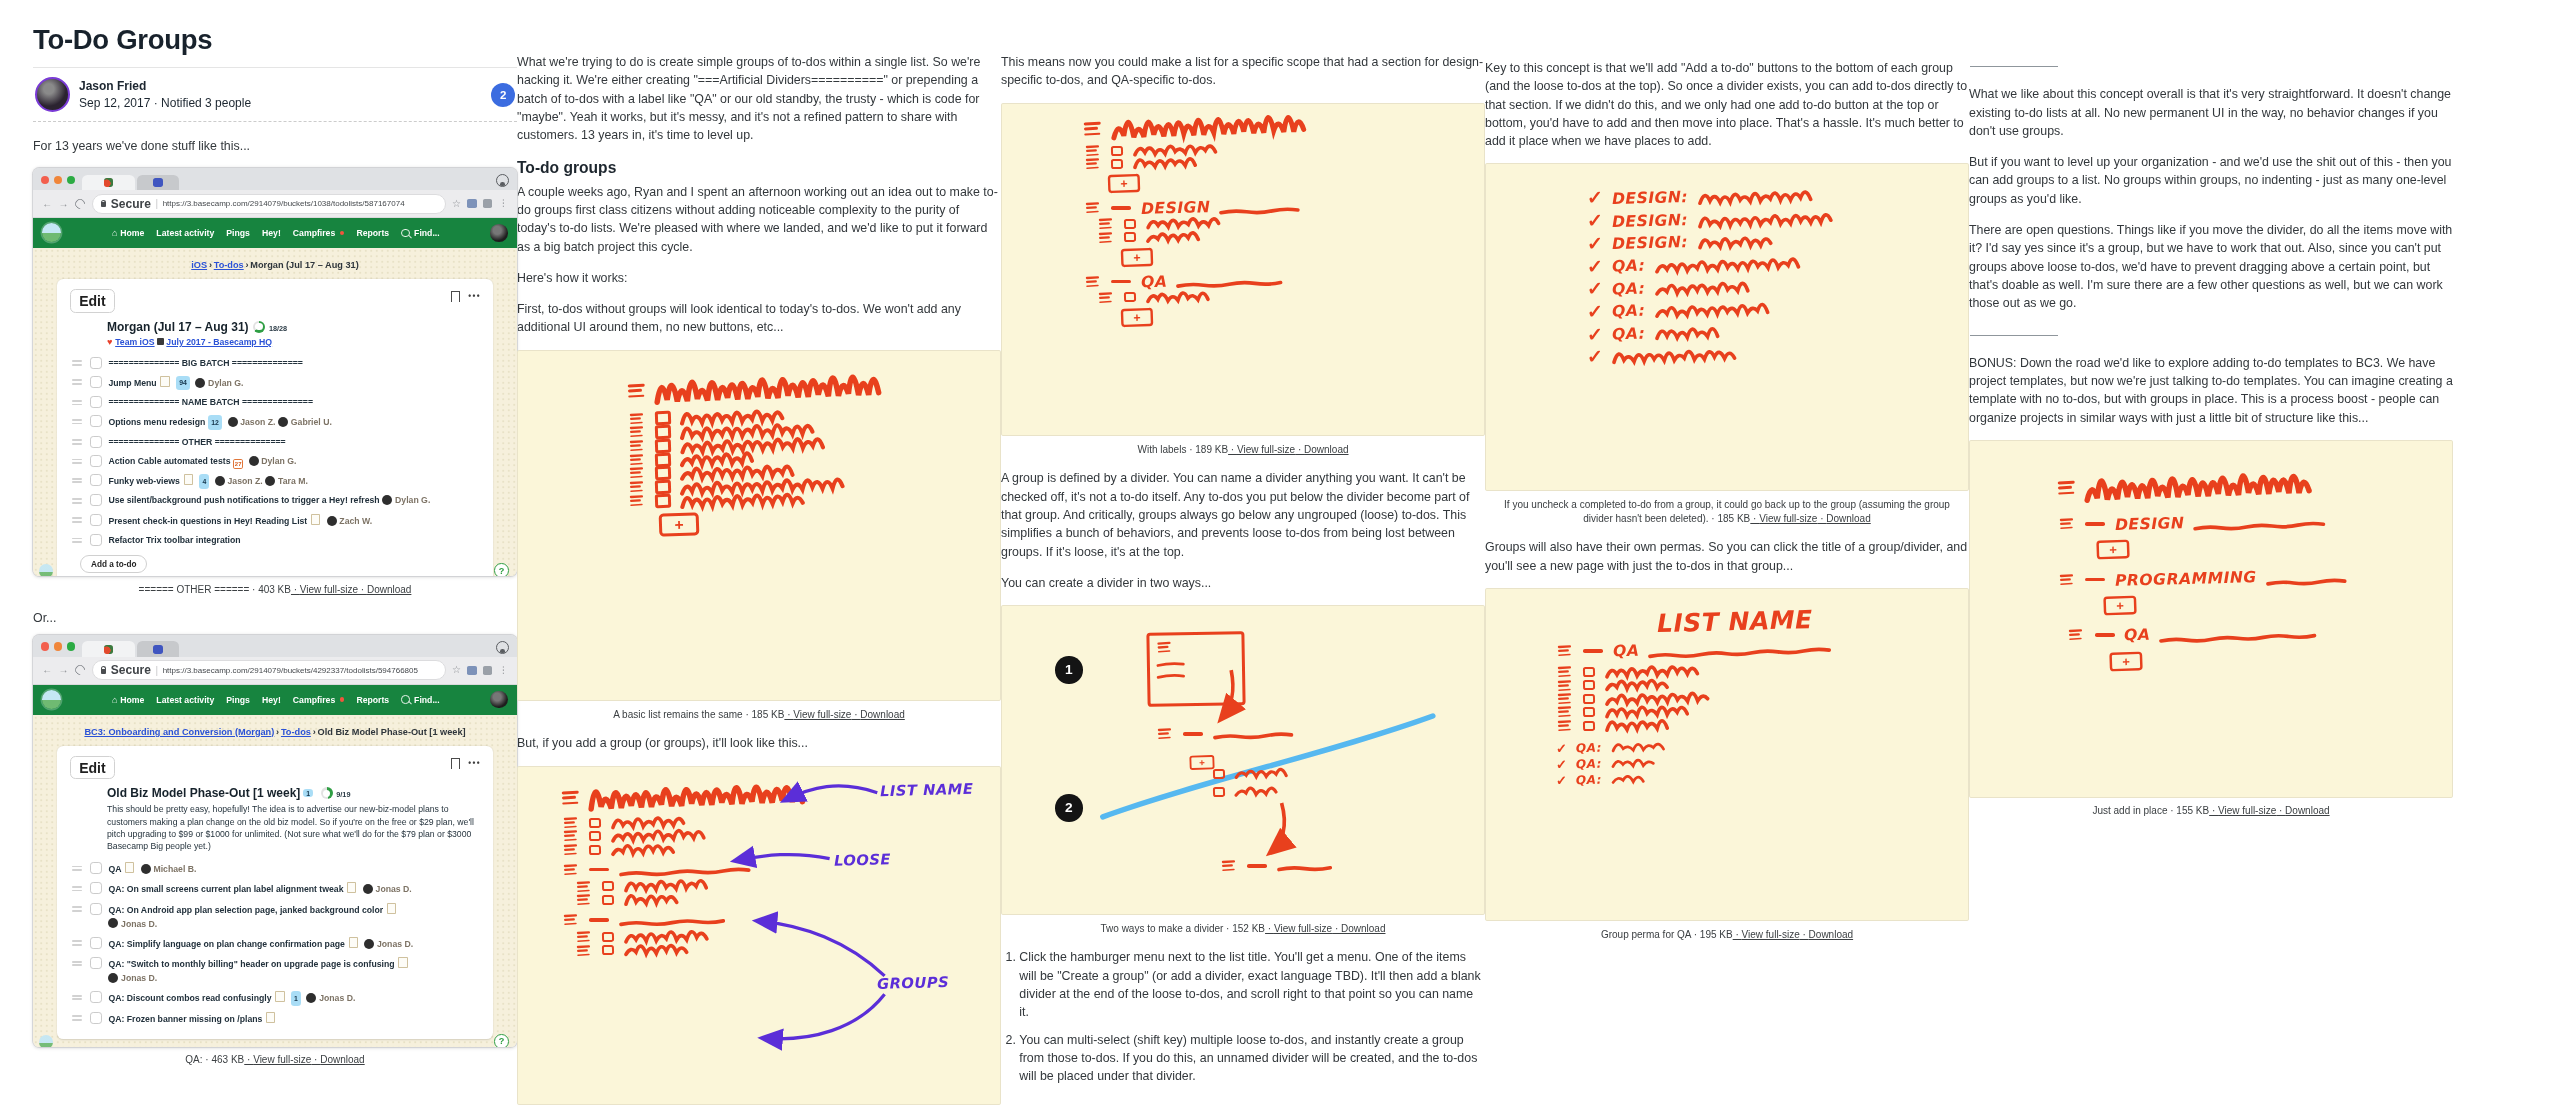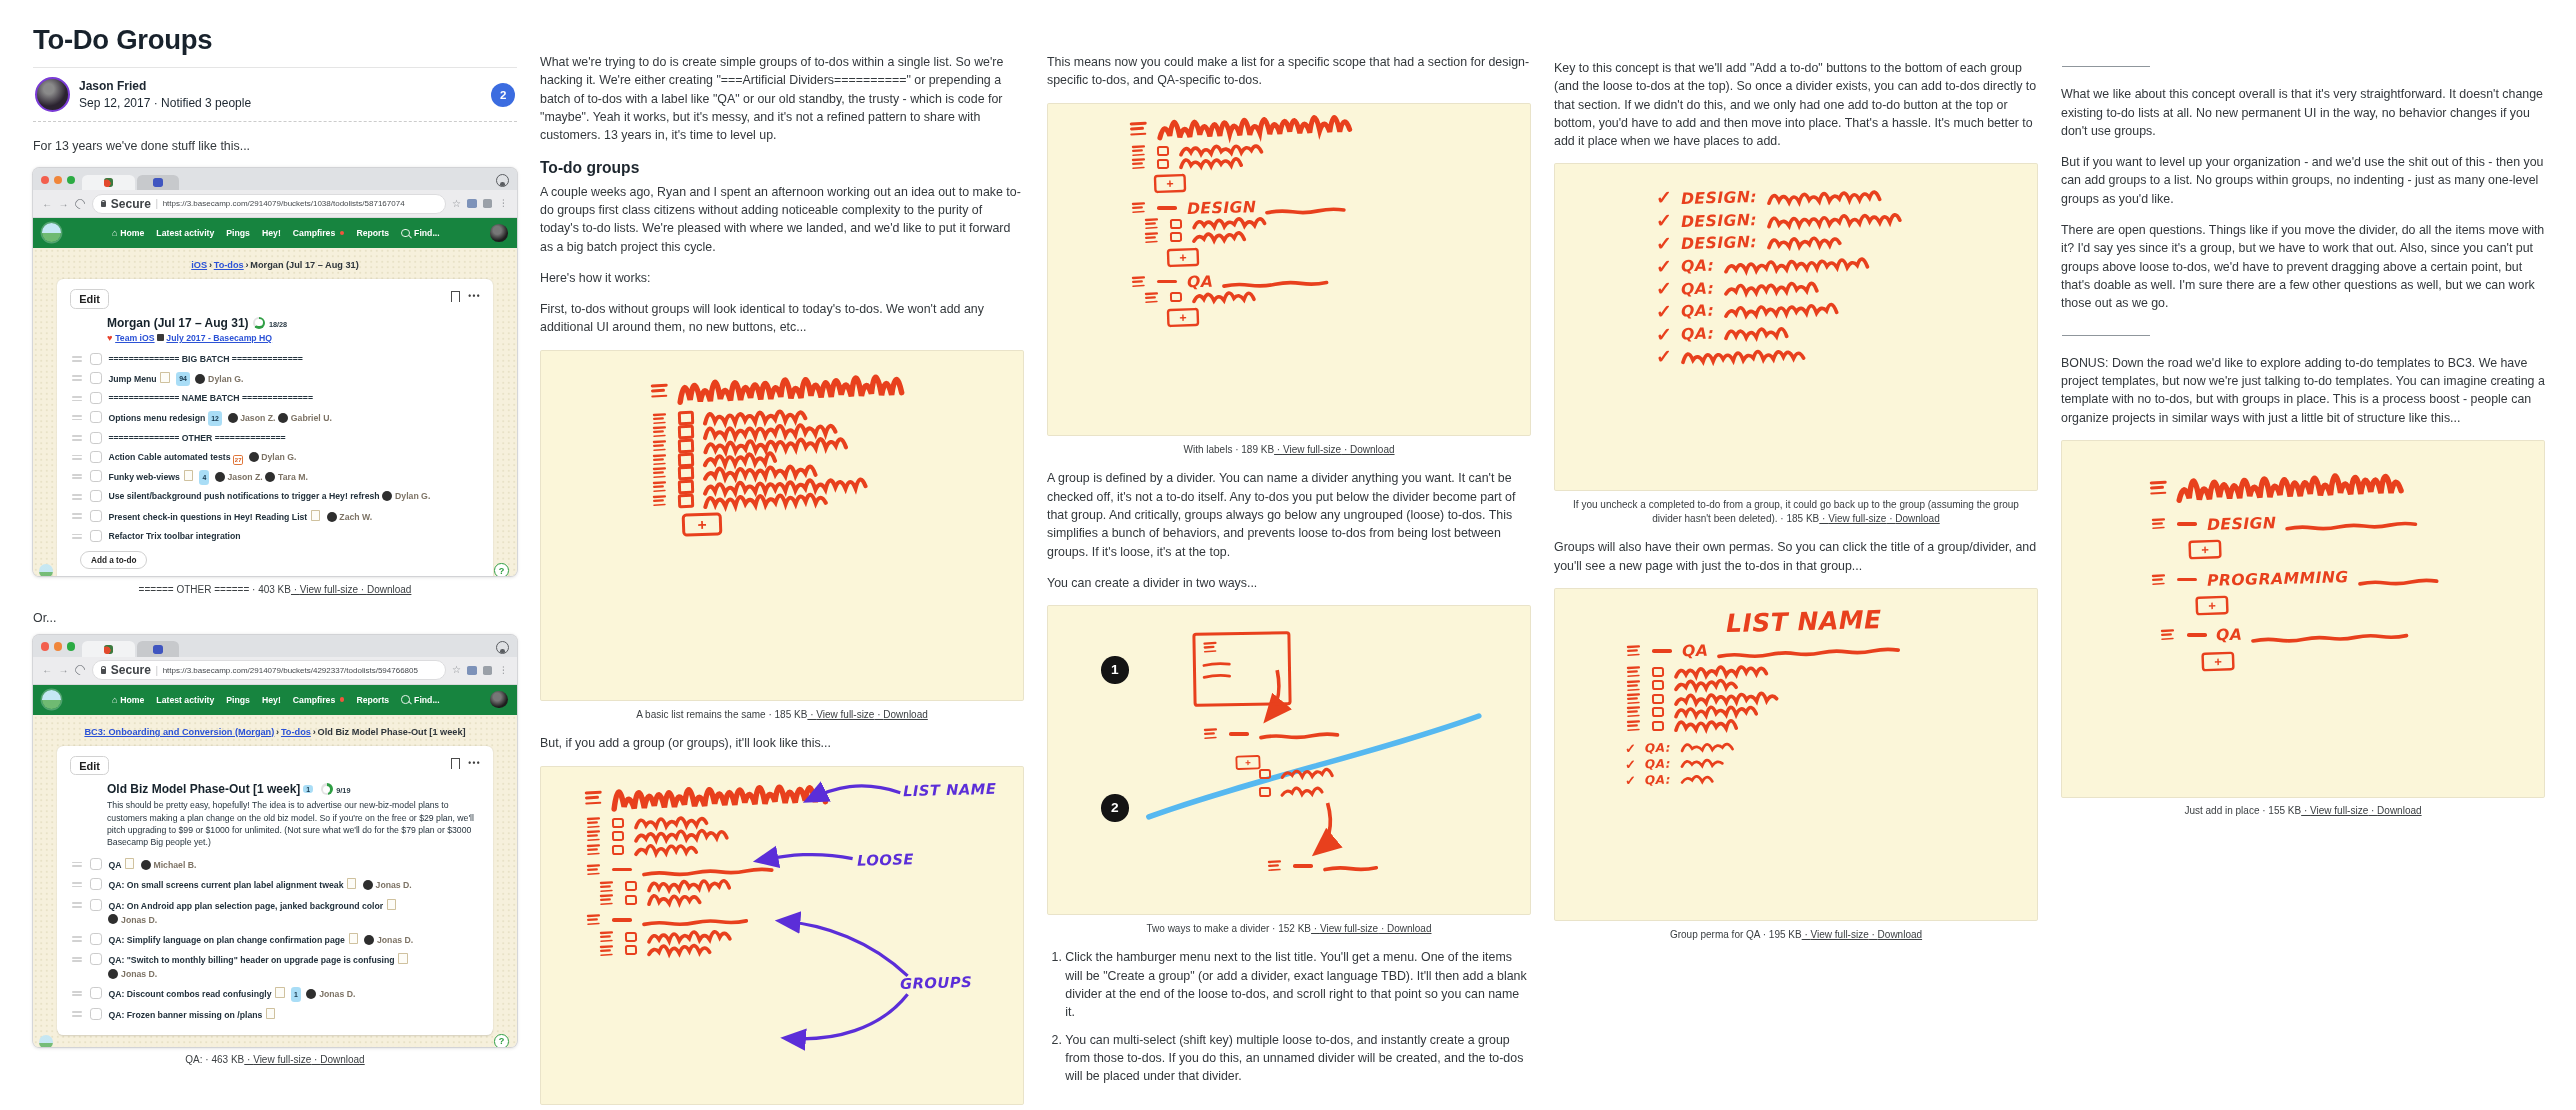--- a/index.html
+++ b/index.html
@@ -1,18 +1,18 @@
 <!DOCTYPE html>
 <html style="font-size:14.7px"><head>
 <meta charset="utf-8">
 <style>
   html,body{margin:0;padding:0}
   body{width:2576px;height:1110px;overflow:hidden;background:#fff;
        font-family:"Liberation Sans",sans-serif;color:#33383c}
-  .cols{display:flex;gap:23px;padding:0 33px}
+  .cols{display:flex;padding:0 33px}
   .col{width:484px;flex:0 0 484px}
 
   
   h1{font-size:27.5px;font-weight:800;color:#18222c;margin:24px 0 11px;letter-spacing:-0.3px}
   .h2{font-size:15.6px;font-weight:bold;color:#1d262e;margin:14.7px 0 5.5px}
   .p{font-size:12.4px;line-height:18.3px;margin:0 0 13px;color:#33383c}
   ol.steps{margin:5.5px 0 0 18.3px;padding:0;font-size:12.4px;line-height:18.3px}
   ol.steps li{margin:0 0 9.2px}
   .rule{width:88px;border:0;border-top:1.4px solid #8f969c;margin:0 0 18.3px 0.9px}
 
@@ -78,21 +78,21 @@
   .gava{width:17.4px;height:17.4px;border-radius:50%;background:
         radial-gradient(circle at 40% 35%,#777 0 25%,#1e1e1e 65%);flex:none}
   .pagebg{background:#f6f0dc;background-image:radial-gradient(#e8e1c6 0.9px,transparent 0.9px);
           background-size:5.5px 5.5px;padding:7.3px 0 0;position:relative;overflow:hidden}
   .bcrumb{text-align:center;font-size:9.2px;font-weight:bold;color:#2f363c;margin:3.7px 9.2px 8.2px;line-height:12px}
   .bl{color:#2b52d6;text-decoration:underline}
   .bsep{color:#2f363c;padding:0 1.8px}
   .card{background:#fff;border-radius:6.4px;margin:0 24px;padding:10px 13px 9.2px;position:relative;
         box-shadow:0 0.9px 1.8px rgba(0,0,0,.14)}
   .editb{display:inline-block;border:0.9px solid #d2d2d2;border-radius:5.5px;padding:2.7px 8.2px;
-         font-size:11px;font-weight:bold;color:#1f1f1f;background:#fff}
+         font-size:14px;font-weight:bold;color:#1f1f1f;background:#fff}
   .ctools{position:absolute;top:12px;right:12px;display:flex;gap:8.2px;align-items:center}
   .bkm{width:7.3px;height:10px;border:1.4px solid #4a4a4a;border-bottom:0;position:relative}
   .bkm::after{content:"";position:absolute;left:-1.4px;bottom:-3.7px;border:3.7px solid #fff;
         border-top:0;border-left-color:transparent;border-right-color:transparent;
         box-shadow:0 -1.4px 0 #4a4a4a inset;width:0.9px}
   .more3{font-size:8.2px;letter-spacing:1.4px;color:#3e3e3e;font-weight:bold}
   .ltit{font-size:12px;font-weight:bold;color:#16222b;margin:7.3px 0 1.8px 37px}
   .ring{display:inline-block;width:12px;height:12px;border-radius:50%;position:relative;
         vertical-align:-1.8px;margin:0 3.7px 0 4.6px}
   .ring::after{content:"";position:absolute;inset:2.3px;background:#fff;border-radius:50%}

